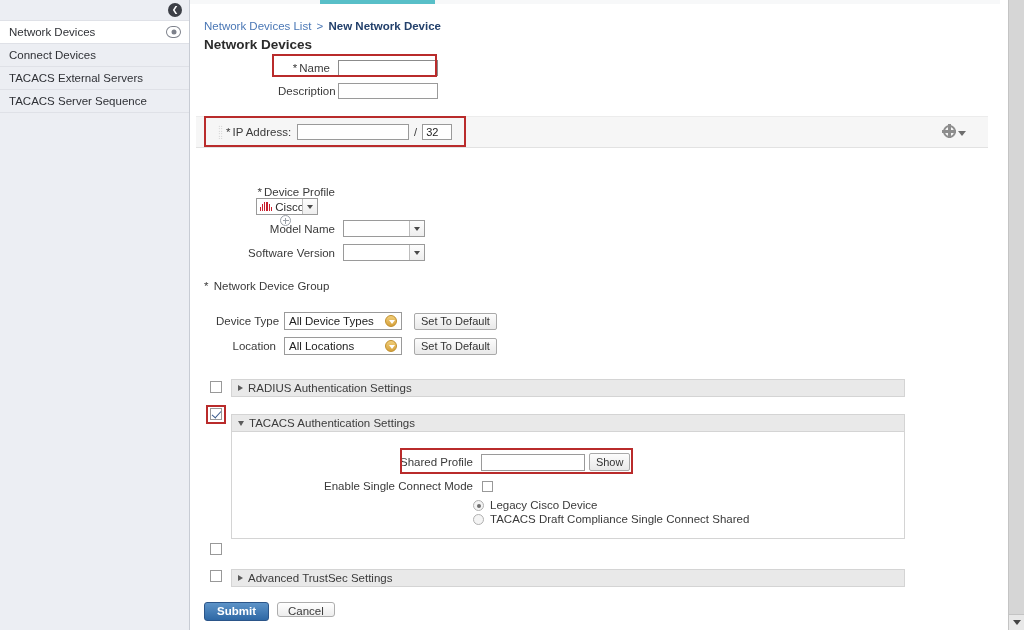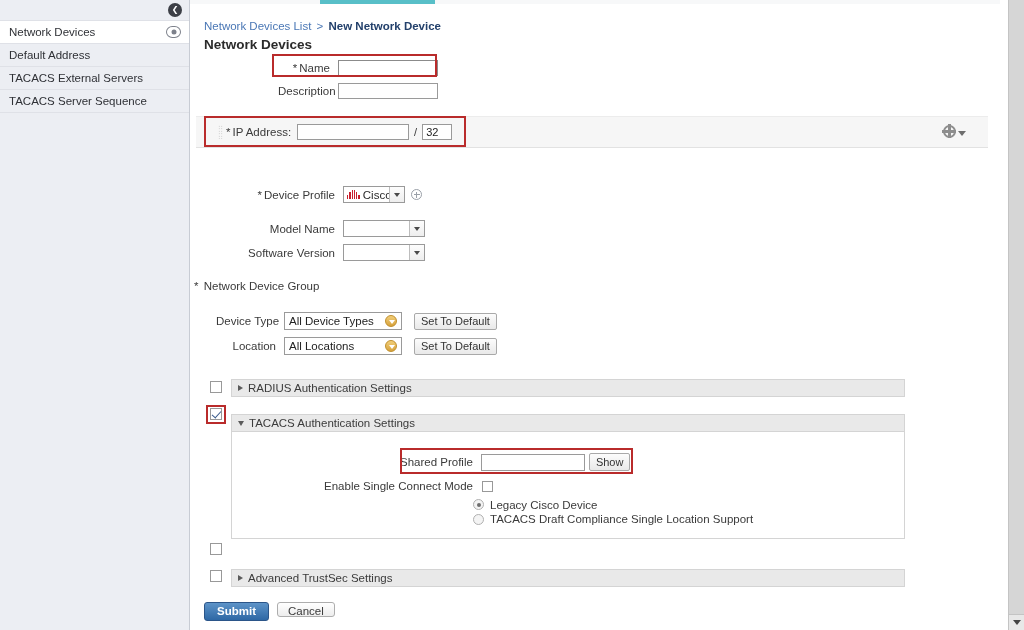--- a/index.html
+++ b/index.html
@@ -353,21 +353,21 @@
   <div id="sidebar">
     <div id="sidebar-top">
       <div class="collapse-btn">❮</div>
     </div>
 
     <div class="side-item selected">
       <span>Network Devices</span>
       <span class="side-eye"></span>
     </div>
     <div class="side-item">
-      <span>Default Address</span>
+      <span>Connect Devices</span>
     </div>
     <div class="side-item">
       <span>TACACS External Servers</span>
     </div>
     <div class="side-item">
       <span>TACACS Server Sequence</span>
     </div>
   </div>
 
   <div id="loadbar-track">
@@ -407,21 +407,21 @@
         <span style="margin:0 5px; color:#3a3a3a;">/</span>
         <input class="tin" style="width: 30px;" type="text" value="32">
       </div>
       <div class="gear-wrap">
         <span class="gear"></span>
         <span class="gear-caret"></span>
       </div>
     </div>
     <div class="redbox" style="left:14px; top:112px; width:262px; height:31px;"></div>
 
-    <div class="frow" style="left:40px; top:182px;">
+    <div class="frow" style="left:40px; top:182px;flex-direction:column;">
       <span class="flabel" style="width:105px;">
         <span class="req">*</span><span>Device Profile</span>
       </span>
       <span class="selbox" style="width:62px; margin-left:8px;">
         <span class="cisco-logo">
           <i style="height:4px"></i>
             <i style="height:7px"></i>
             <i style="height:9px"></i>
             <i style="height:9px"></i>
             <i style="height:7px"></i>
@@ -448,21 +448,21 @@
     <div class="frow" style="left:40px; top:240px;">
       <span class="flabel" style="width:105px;">Software Version</span>
       <span class="selbox" style="width:82px; margin-left:8px;">
         <span class="selval"></span>
         <span class="sel-arrow-btn">
             <i class="caret-dn"></i>
           </span>
       </span>
     </div>
 
-    <div style="position:absolute; left:4px; top:276px; font-size:11.5px; color:#3a3a3a;">
+    <div style="position:absolute; left:14px; top:276px; font-size:11.5px; color:#3a3a3a;">
       <span class="req">*</span>
       <span>Network Device Group</span>
     </div>
 
     <div class="frow" style="left:26px; top:308px;">
       <span class="flabel" style="width:60px;">Device Type</span>
       <span class="ndg-box" style="margin-left:8px;">
         <span class="v">All Device Types</span>
         <span class="gold-circle"></span>
       </span>
@@ -498,28 +498,28 @@
         <span class="flabel">Shared Profile</span>
         <input class="tin" style="width: 104px; margin-left: 8px; height: 17px;" type="password" placeholder="">
         <button class="btn-grey" style="margin-left:4px; height:18px;">Show</button>
       </div>
 
       <div class="frow" style="left:26px; top:48px;">
         <span class="flabel" style="width:215px;">Enable Single Connect Mode</span>
         <span class="cbox" style="margin-left:9px;"></span>
       </div>
 
-      <div style="position:absolute; left:241px; top:67px; display:flex; align-items:flex-start;">
+      <div style="position:absolute; left:241px; top:67px; display:flex; align-items:flex-end;">
         <span class="radio on"></span>
         <span style="margin-left:6px; font-size:11.5px; color:#3a3a3a;">Legacy Cisco Device</span>
       </div>
 
       <div style="position:absolute; left:241px; top:81px; display:flex; align-items:center;">
         <span class="radio"></span>
-        <span style="margin-left:6px; font-size:11.5px; color:#3a3a3a;">TACACS Draft Compliance Single Location Support</span>
+        <span style="margin-left:6px; font-size:11.5px; color:#3a3a3a;">TACACS Draft Compliance Single Connect Shared</span>
       </div>
     </div>
 
     <div class="redbox" style="left:210px; top:444px; width:233px; height:26px;"></div>
 
     <div class="acc-check" style="left:20px; top:539px;"></div>
 
     <div class="acc-check" style="left:20px; top:566px;"></div>
     <div class="acc-header" style="left:41px; top:565px; width:674px;">
       <span class="tri-right"></span>

